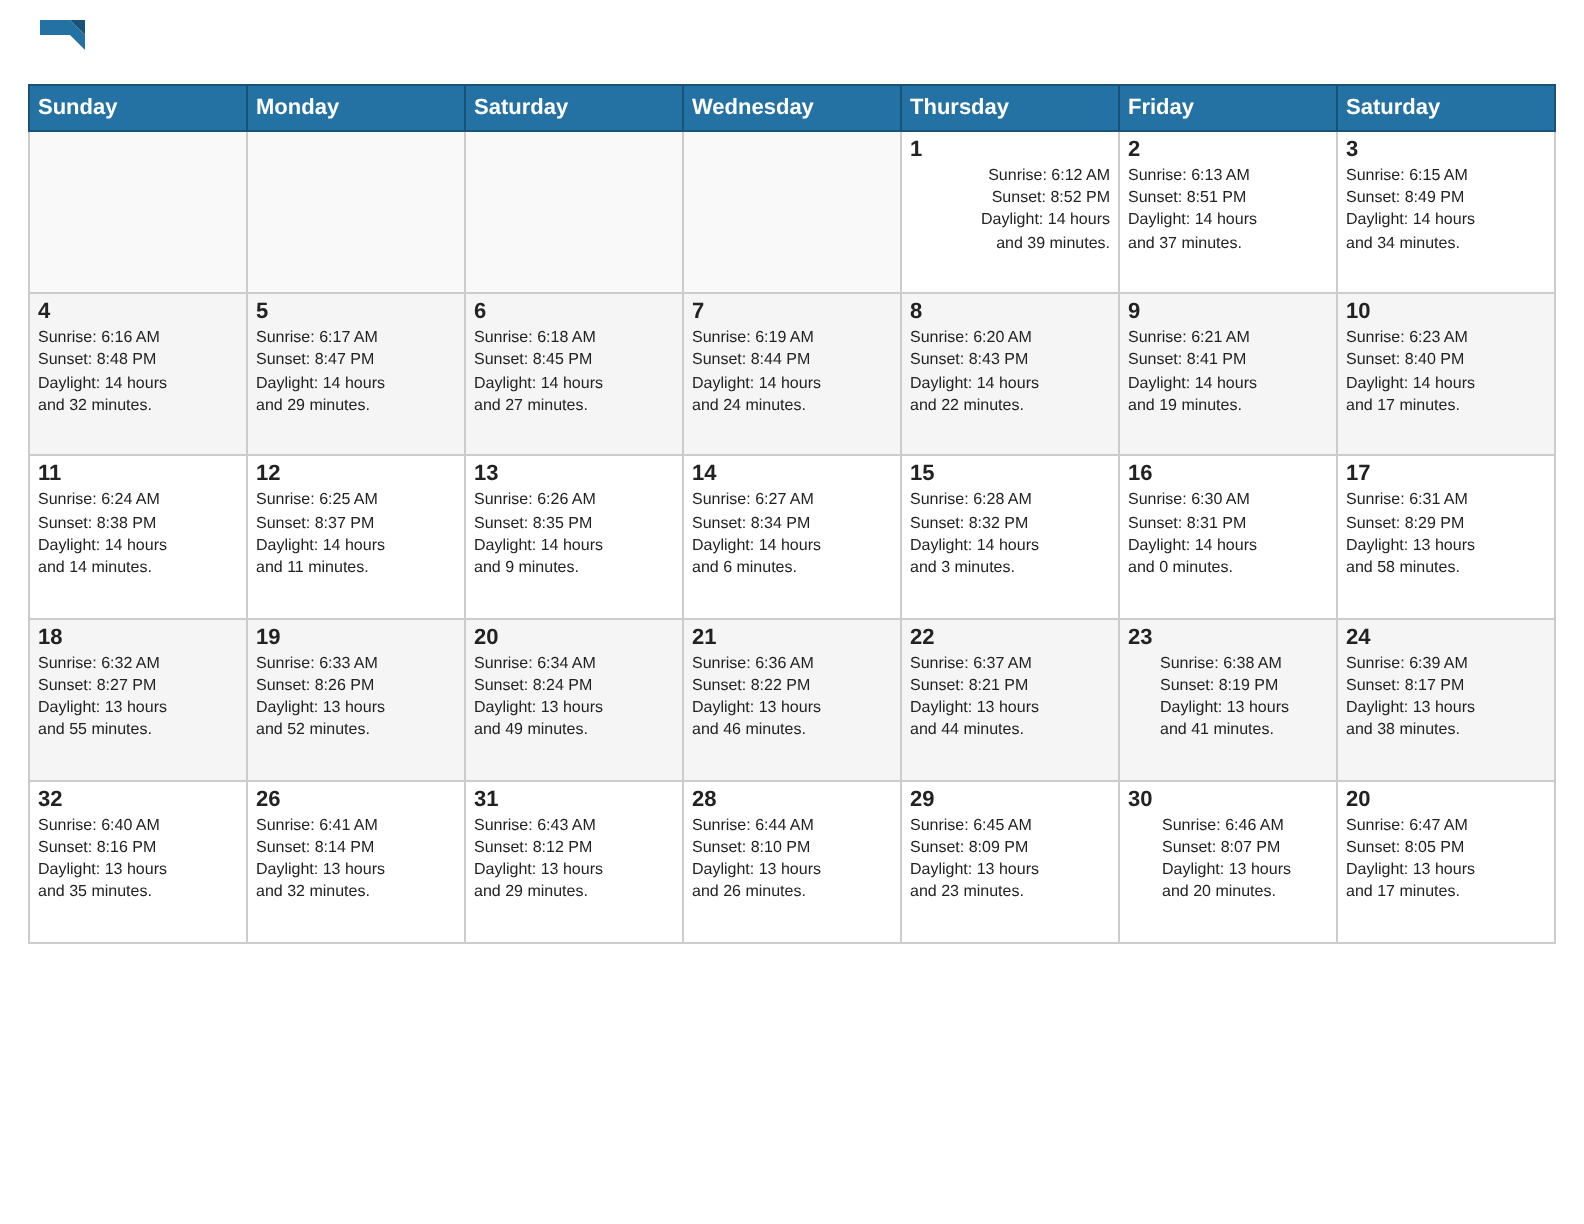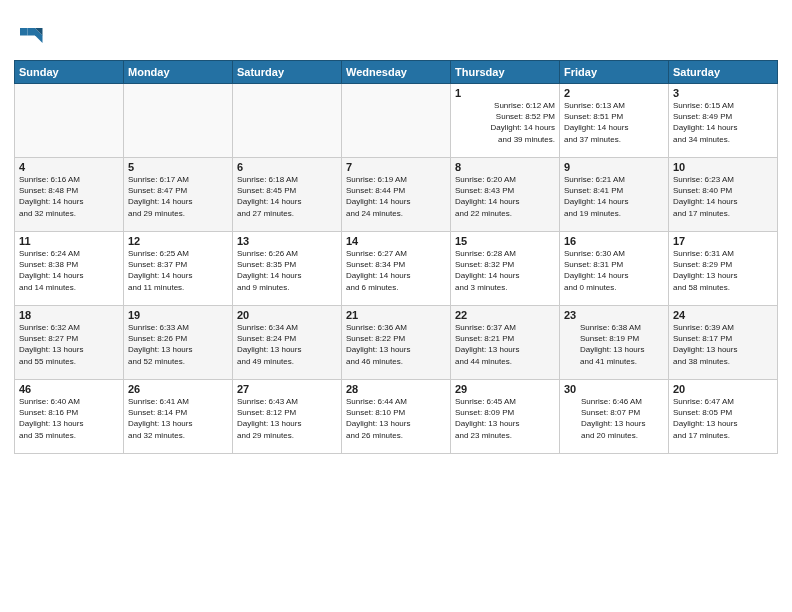--- a/index.html
+++ b/index.html
@@ -6,21 +6,21 @@
     body {
       font-family: Arial, sans-serif;
       background: #fff;
       width: 792px;
       height: 612px;
       overflow: hidden;
     }
     .page {
       width: 792px;
       height: 476px;
-      padding: 22px 14px;
+      padding: 4px 14px;
       display: flex;
       flex-direction: column;
     }
     .header {
       display: flex;
       justify-content: space-between;
       align-items: flex-start;
       margin-bottom: 8px;
     }
     .logo {
@@ -307,35 +307,35 @@
           <td>
             <span class="day-num">24</span>
             <div class="day-info" style="white-space: pre-line;">Sunrise: 6:39 AM
 Sunset: 8:17 PM
 Daylight: 13 hours
 and 38 minutes.</div>
           </td>
         </tr>
         <tr>
           <td>
-            <span class="day-num">46</span>
+            <span class="day-num">32</span>
             <div class="day-info" style="white-space: pre-line;">Sunrise: 6:40 AM
 Sunset: 8:16 PM
 Daylight: 13 hours
 and 35 minutes.</div>
           </td>
           <td>
             <span class="day-num">26</span>
             <div class="day-info" style="white-space: pre-line;">Sunrise: 6:41 AM
 Sunset: 8:14 PM
 Daylight: 13 hours
 and 32 minutes.</div>
           </td>
           <td>
-            <span class="day-num">27</span>
+            <span class="day-num">31</span>
             <div class="day-info" style="white-space: pre-line;">Sunrise: 6:43 AM
 Sunset: 8:12 PM
 Daylight: 13 hours
 and 29 minutes.</div>
           </td>
           <td>
             <span class="day-num">28</span>
             <div class="day-info" style="white-space: pre-line;">Sunrise: 6:44 AM
 Sunset: 8:10 PM
 Daylight: 13 hours

